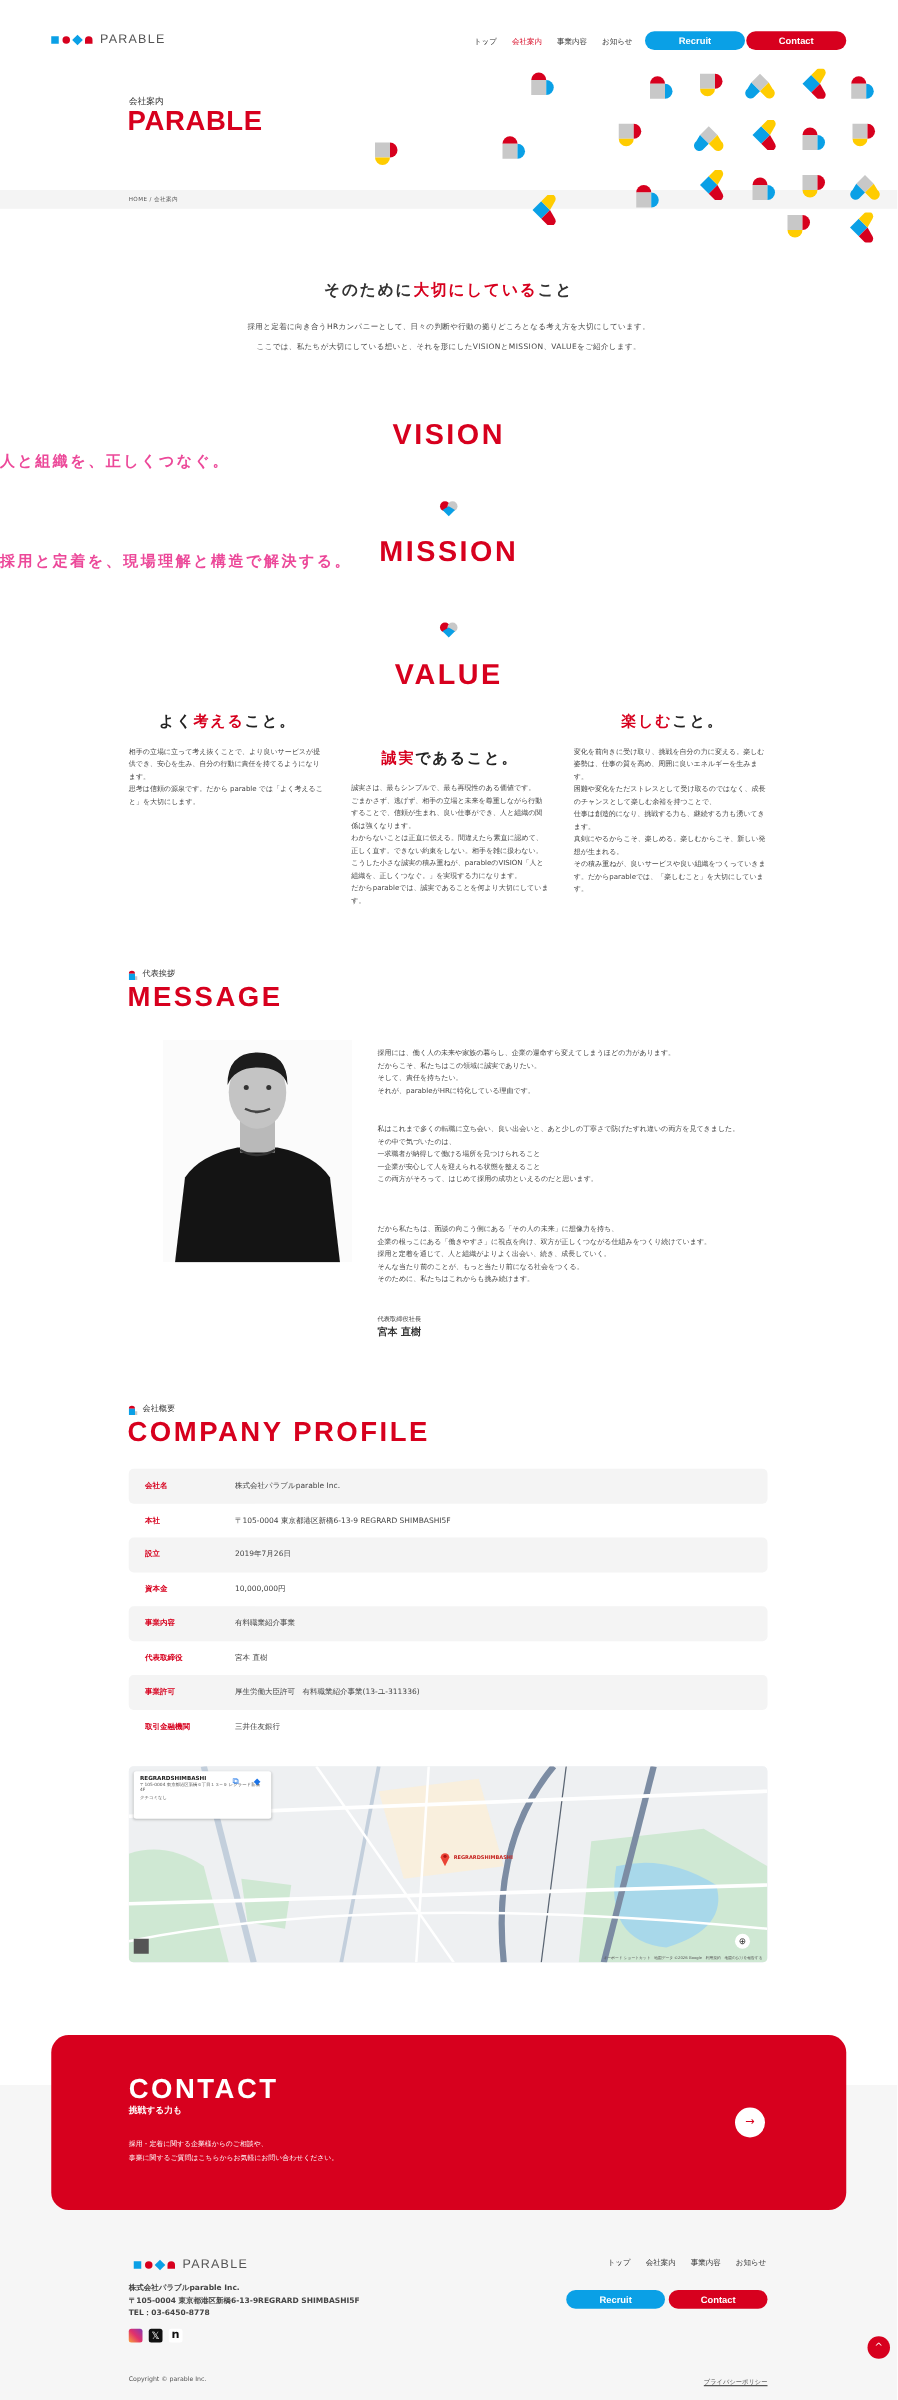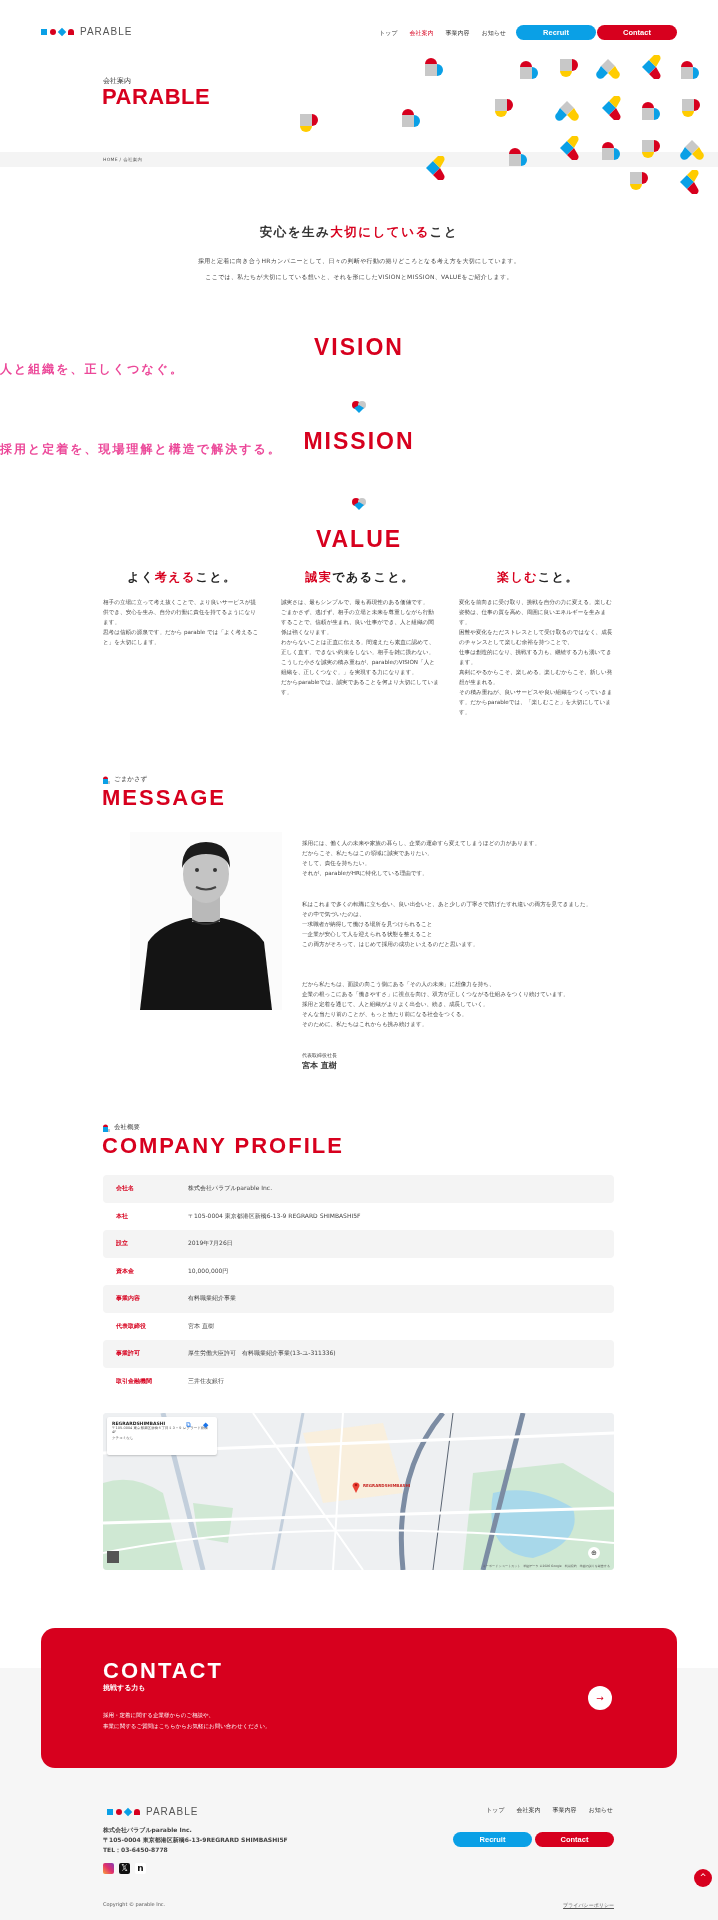--- a/index.html
+++ b/index.html
@@ -164,21 +164,21 @@
     <use href="#shD"></use>
   </svg>
 <svg class="shape" style="left:628px;top:170px">
     <use href="#shB"></use>
   </svg>
 <svg class="shape" style="left:678px;top:170px">
     <use href="#shD"></use>
   </svg>
 
 <div class="abs intro-h">
-  <span>安心を生み</span><span class="red">大切にしている</span><span>こと</span>
+  <span>そのために</span><span class="red">大切にしている</span><span>こと</span>
 </div>
 <div class="abs intro-p" style="top:257px">採用と定着に向き合うHRカンパニーとして、日々の判断や行動の拠りどころとなる考え方を大切にしています。</div>
 <div class="abs intro-p" style="top:273px">ここでは、私たちが大切にしている想いと、それを形にしたVISIONとMISSION、VALUEをご紹介します。</div>
 
 <div class="abs big-red" style="top:334px;font-size:23px">VISION</div>
 <div class="abs sub-dark" style="top:361px">人と組織を、正しくつなぐ。</div>
 <svg class="abs mini-heart" style="top:400px" viewBox="0 0 16 14">
     <circle cx="5" cy="5" r="4" fill="#d7001e"></circle>
     <circle cx="11" cy="5" r="4" fill="#c8c8c8"></circle>
     <path d="M8 13 L3 8 L8 5 L13 8 z" fill="#0aa0e6"></path>
@@ -190,21 +190,21 @@
     <circle cx="11" cy="5" r="4" fill="#c8c8c8"></circle>
     <path d="M8 13 L3 8 L8 5 L13 8 z" fill="#0aa0e6"></path>
   </svg>
 <div class="abs big-red" style="top:526px;font-size:23px">VALUE</div>
 
 <div class="abs val-col" style="left:103px;top:569px">
   <div class="val-h"><span>よく</span><span class="red">考える</span><span>こと。</span></div>
   <div class="val-p" style="white-space:pre-line">相手の立場に立って考え抜くことで、より良いサービスが提供でき、安心を生み、自分の行動に責任を持てるようになります。
 思考は信頼の源泉です。だから parable では「よく考えること」を大切にします。</div>
 </div>
-<div class="abs val-col" style="left:281px;top:569px">
+<div class="abs val-col" style="left:281px;top:598px">
   <div class="val-h"><span></span><span class="red">誠実</span><span>であること。</span></div>
   <div class="val-p" style="white-space:pre-line">誠実さは、最もシンプルで、最も再現性のある価値です。
 ごまかさず、逃げず、相手の立場と未来を尊重しながら行動することで、信頼が生まれ、良い仕事ができ、人と組織の関係は強くなります。
 わからないことは正直に伝える。間違えたら素直に認めて、正しく直す。できない約束をしない。相手を雑に扱わない。
 こうした小さな誠実の積み重ねが、parableのVISION「人と組織を、正しくつなぐ。」を実現する力になります。
 だからparableでは、誠実であることを何より大切にしています。</div>
 </div>
 <div class="abs val-col" style="left:459px;top:569px">
   <div class="val-h"><span></span><span class="red">楽しむ</span><span>こと。</span></div>
   <div class="val-p" style="white-space:pre-line">変化を前向きに受け取り、挑戦を自分の力に変える。楽しむ姿勢は、仕事の質を高め、周囲に良いエネルギーを生みます。
@@ -213,21 +213,21 @@
 真剣にやるからこそ、楽しめる。楽しむからこそ、新しい発想が生まれる。
 その積み重ねが、良いサービスや良い組織をつくっていきます。だからparableでは、「楽しむこと」を大切にしています。</div>
 </div>
 
 <div class="abs sec-label" style="left:103px;top:775px">
   <svg class="ic" viewBox="0 0 7 8">
       <path d="M0 3 a2.5 2.5 0 0 1 5 0z" fill="#d7001e"></path>
       <rect x="0" y="3" width="5" height="5" fill="#0aa0e6"></rect>
       <rect x="5" y="5" width="2" height="3" fill="#c8c8c8"></rect>
     </svg>
-  <span>ごまかさず</span>
+  <span>代表挨拶</span>
 </div>
 <div class="abs sec-title" style="left:102px;top:785px">MESSAGE</div>
 
 <div class="abs photo">
   <svg width="152" height="178" viewBox="0 0 152 178">
     <rect width="152" height="178" fill="#fbfbfb"></rect>
     <path d="M10 178 L18 110 Q30 92 60 86 L92 86 Q122 92 134 110 L142 178 z" fill="#141414"></path>
     <rect x="62" y="62" width="28" height="28" fill="#b9b9b9"></rect>
     <ellipse cx="76" cy="42" rx="23" ry="29" fill="#c4c4c4"></ellipse>
     <path d="M52 36 Q52 10 76 10 Q100 10 100 36 Q96 22 76 22 Q58 22 52 36 z" fill="#1c1c1c"></path>

